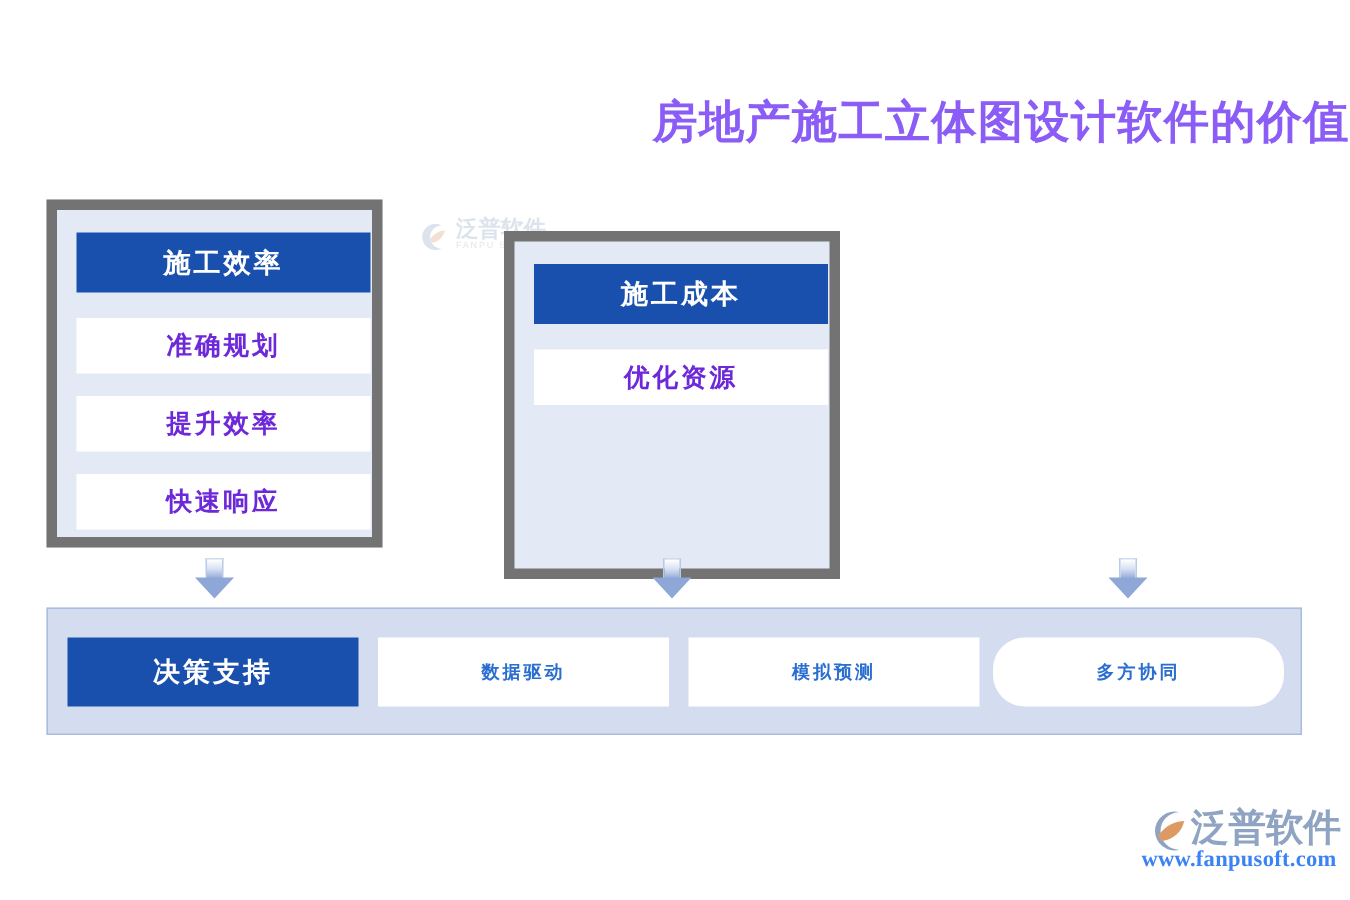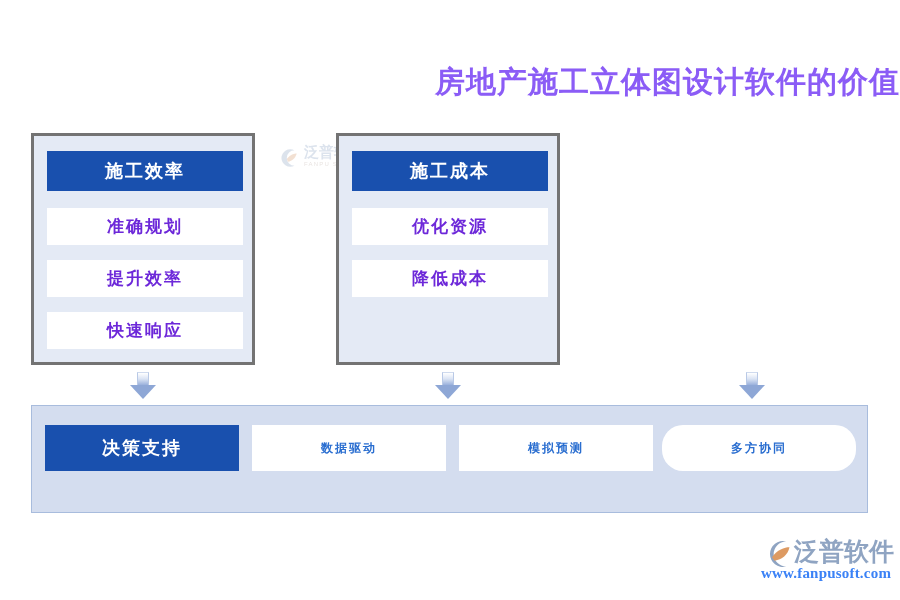--- a/index.html
+++ b/index.html
@@ -74,26 +74,26 @@
     white-space: nowrap;
   }
 
   
   .column {
     position: absolute;
     top: 133px;
     width: 224px;
     height: 232px;
     background: #e4eaf5;
-    border: 3px solid #737373;
+    border: 7px solid #737373;
     box-sizing: border-box;
     z-index: 2;
   }
   .col-1 { left: 31px; }
-  .col-2 { left: 336px; }
+  .col-2 { left: 336px; margin-top: 21px; }
   .col-3 { left: 640px; }
   .col-2 { left: 336px; width: 224px; }
 
   .col-head {
     position: absolute;
     left: 13px;
     top: 15px;
     width: 196px;
     height: 40px;
     background: #1950ae;
@@ -157,21 +157,21 @@
   .a1 { left: 130px; top: 372px; }
   .a2 { left: 435px; top: 372px; }
   .a3 { left: 739px; top: 372px; }
 
   
   .bottom-panel {
     position: absolute;
     left: 31px;
     top: 405px;
     width: 837px;
-    height: 108px;
+    height: 85px;
     background: #d4ddef;
     border: 1px solid #a8bcdd;
     box-sizing: border-box;
     z-index: 2;
   }
   .bot-item {
     position: absolute;
     top: 19px;
     width: 194px;
     height: 46px;
@@ -253,21 +253,20 @@
   <div class="column col-1">
     <div class="col-head">施工效率</div>
     <div class="col-item i0">准确规划</div>
     <div class="col-item i1">提升效率</div>
     <div class="col-item i2">快速响应</div>
   </div>
 
   <div class="column col-2">
     <div class="col-head">施工成本</div>
     <div class="col-item i0">优化资源</div>
-    <div class="col-item i1">降低成本</div>
   </div>
 
 
   <div class="arrow a1">
     <div class="shaft"></div>
     <div class="head"></div>
   </div>
   <div class="arrow a2">
     <div class="shaft"></div>
     <div class="head"></div>

